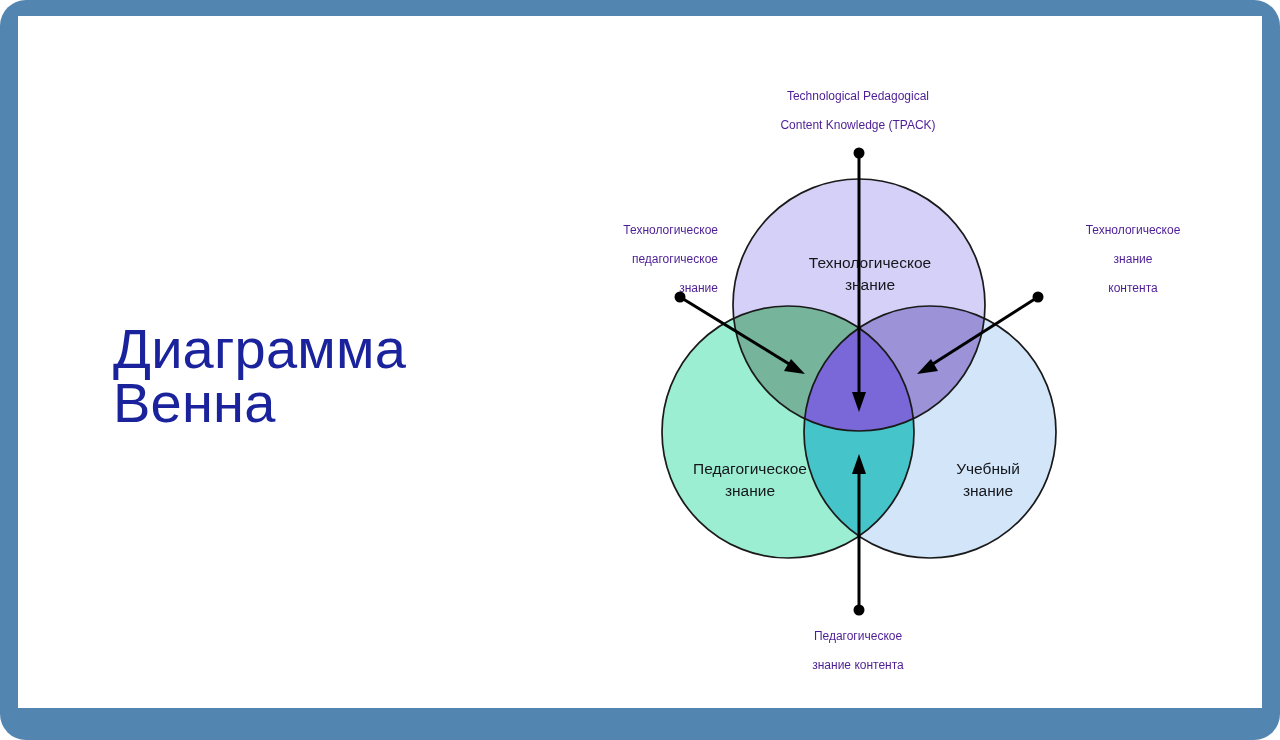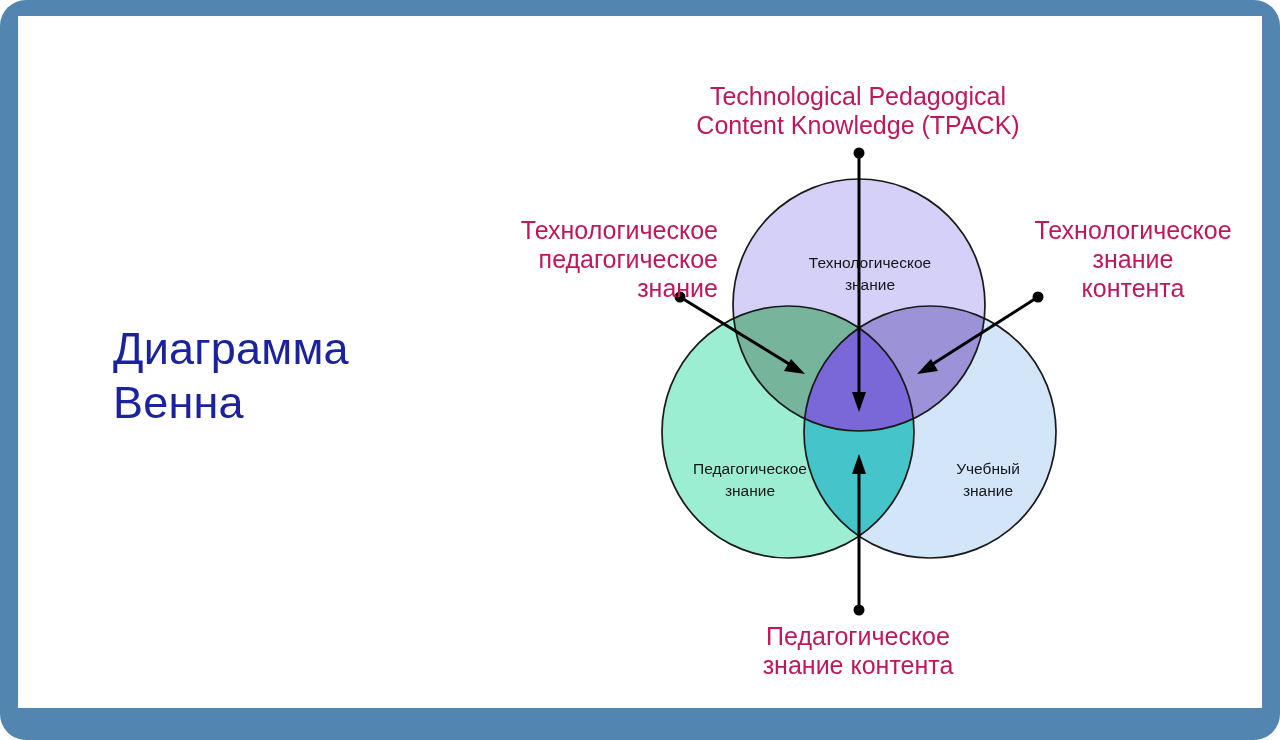--- a/index.html
+++ b/index.html
@@ -30,21 +30,21 @@
     width: 1244px;
     height: 692px;
     background: #ffffff;
   }
 
   #deck-title {
     position: absolute;
     left: 95px;
     top: 306px;
     width: 420px;
-    font-size: 45px;
+    font-size: 56px;
     line-height: 54px;
     font-weight: 400;
     color: #1a239b;
     letter-spacing: 0.2px;
     white-space: pre-line;
   }
 
   #venn-stage {
     position: absolute;
     left: 440px;
@@ -68,23 +68,23 @@
     white-space: pre-line;
     pointer-events: none;
   }
 
   #label-tech     { left: 302px; top: 236px; width: 220px; }
   #label-pedagogy { left: 182px; top: 442px; width: 220px; }
   #label-content  { left: 430px; top: 442px; width: 200px; }
 
   .callout {
     position: absolute;
-    font-size: 25px;
+    font-size: 12px;
     line-height: 29px;
-    color: #be185d;
+    color: #4c1d95;
     white-space: pre-line;
   }
 
   #callout-tpack {
     left: 200px;
     top: 66px;
     width: 400px;
     text-align: center;
   }
   #callout-tpk {

